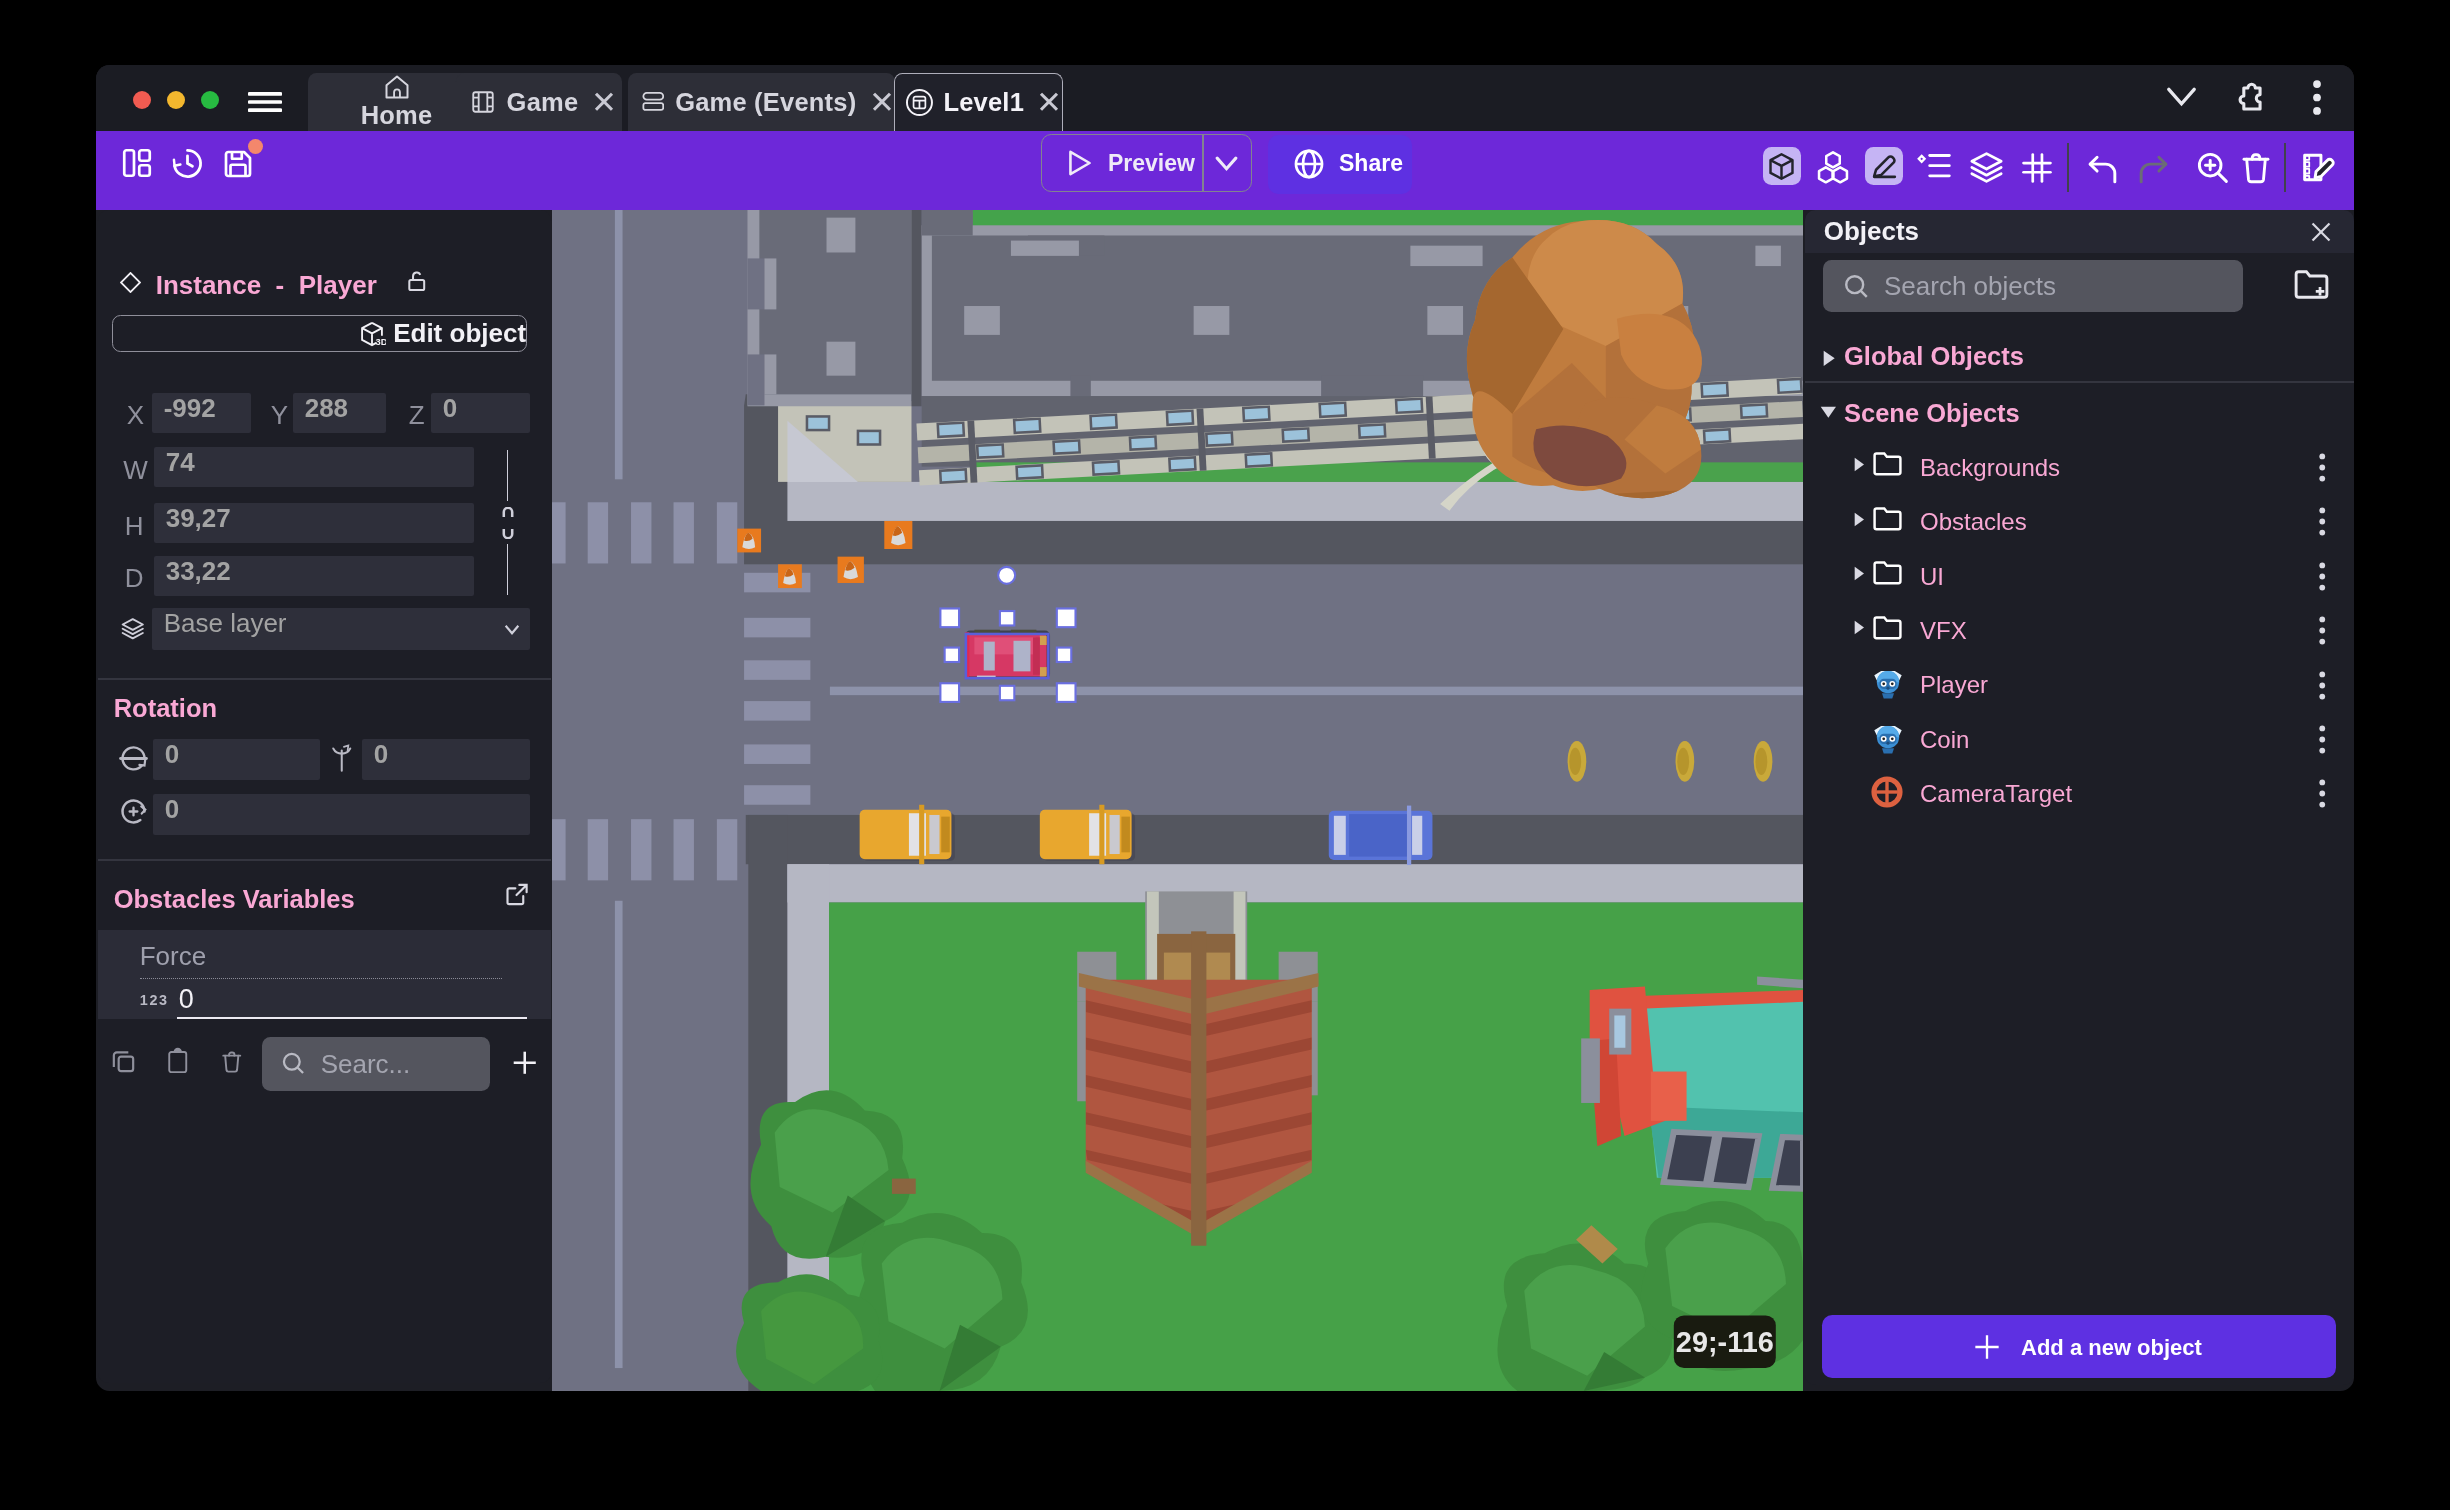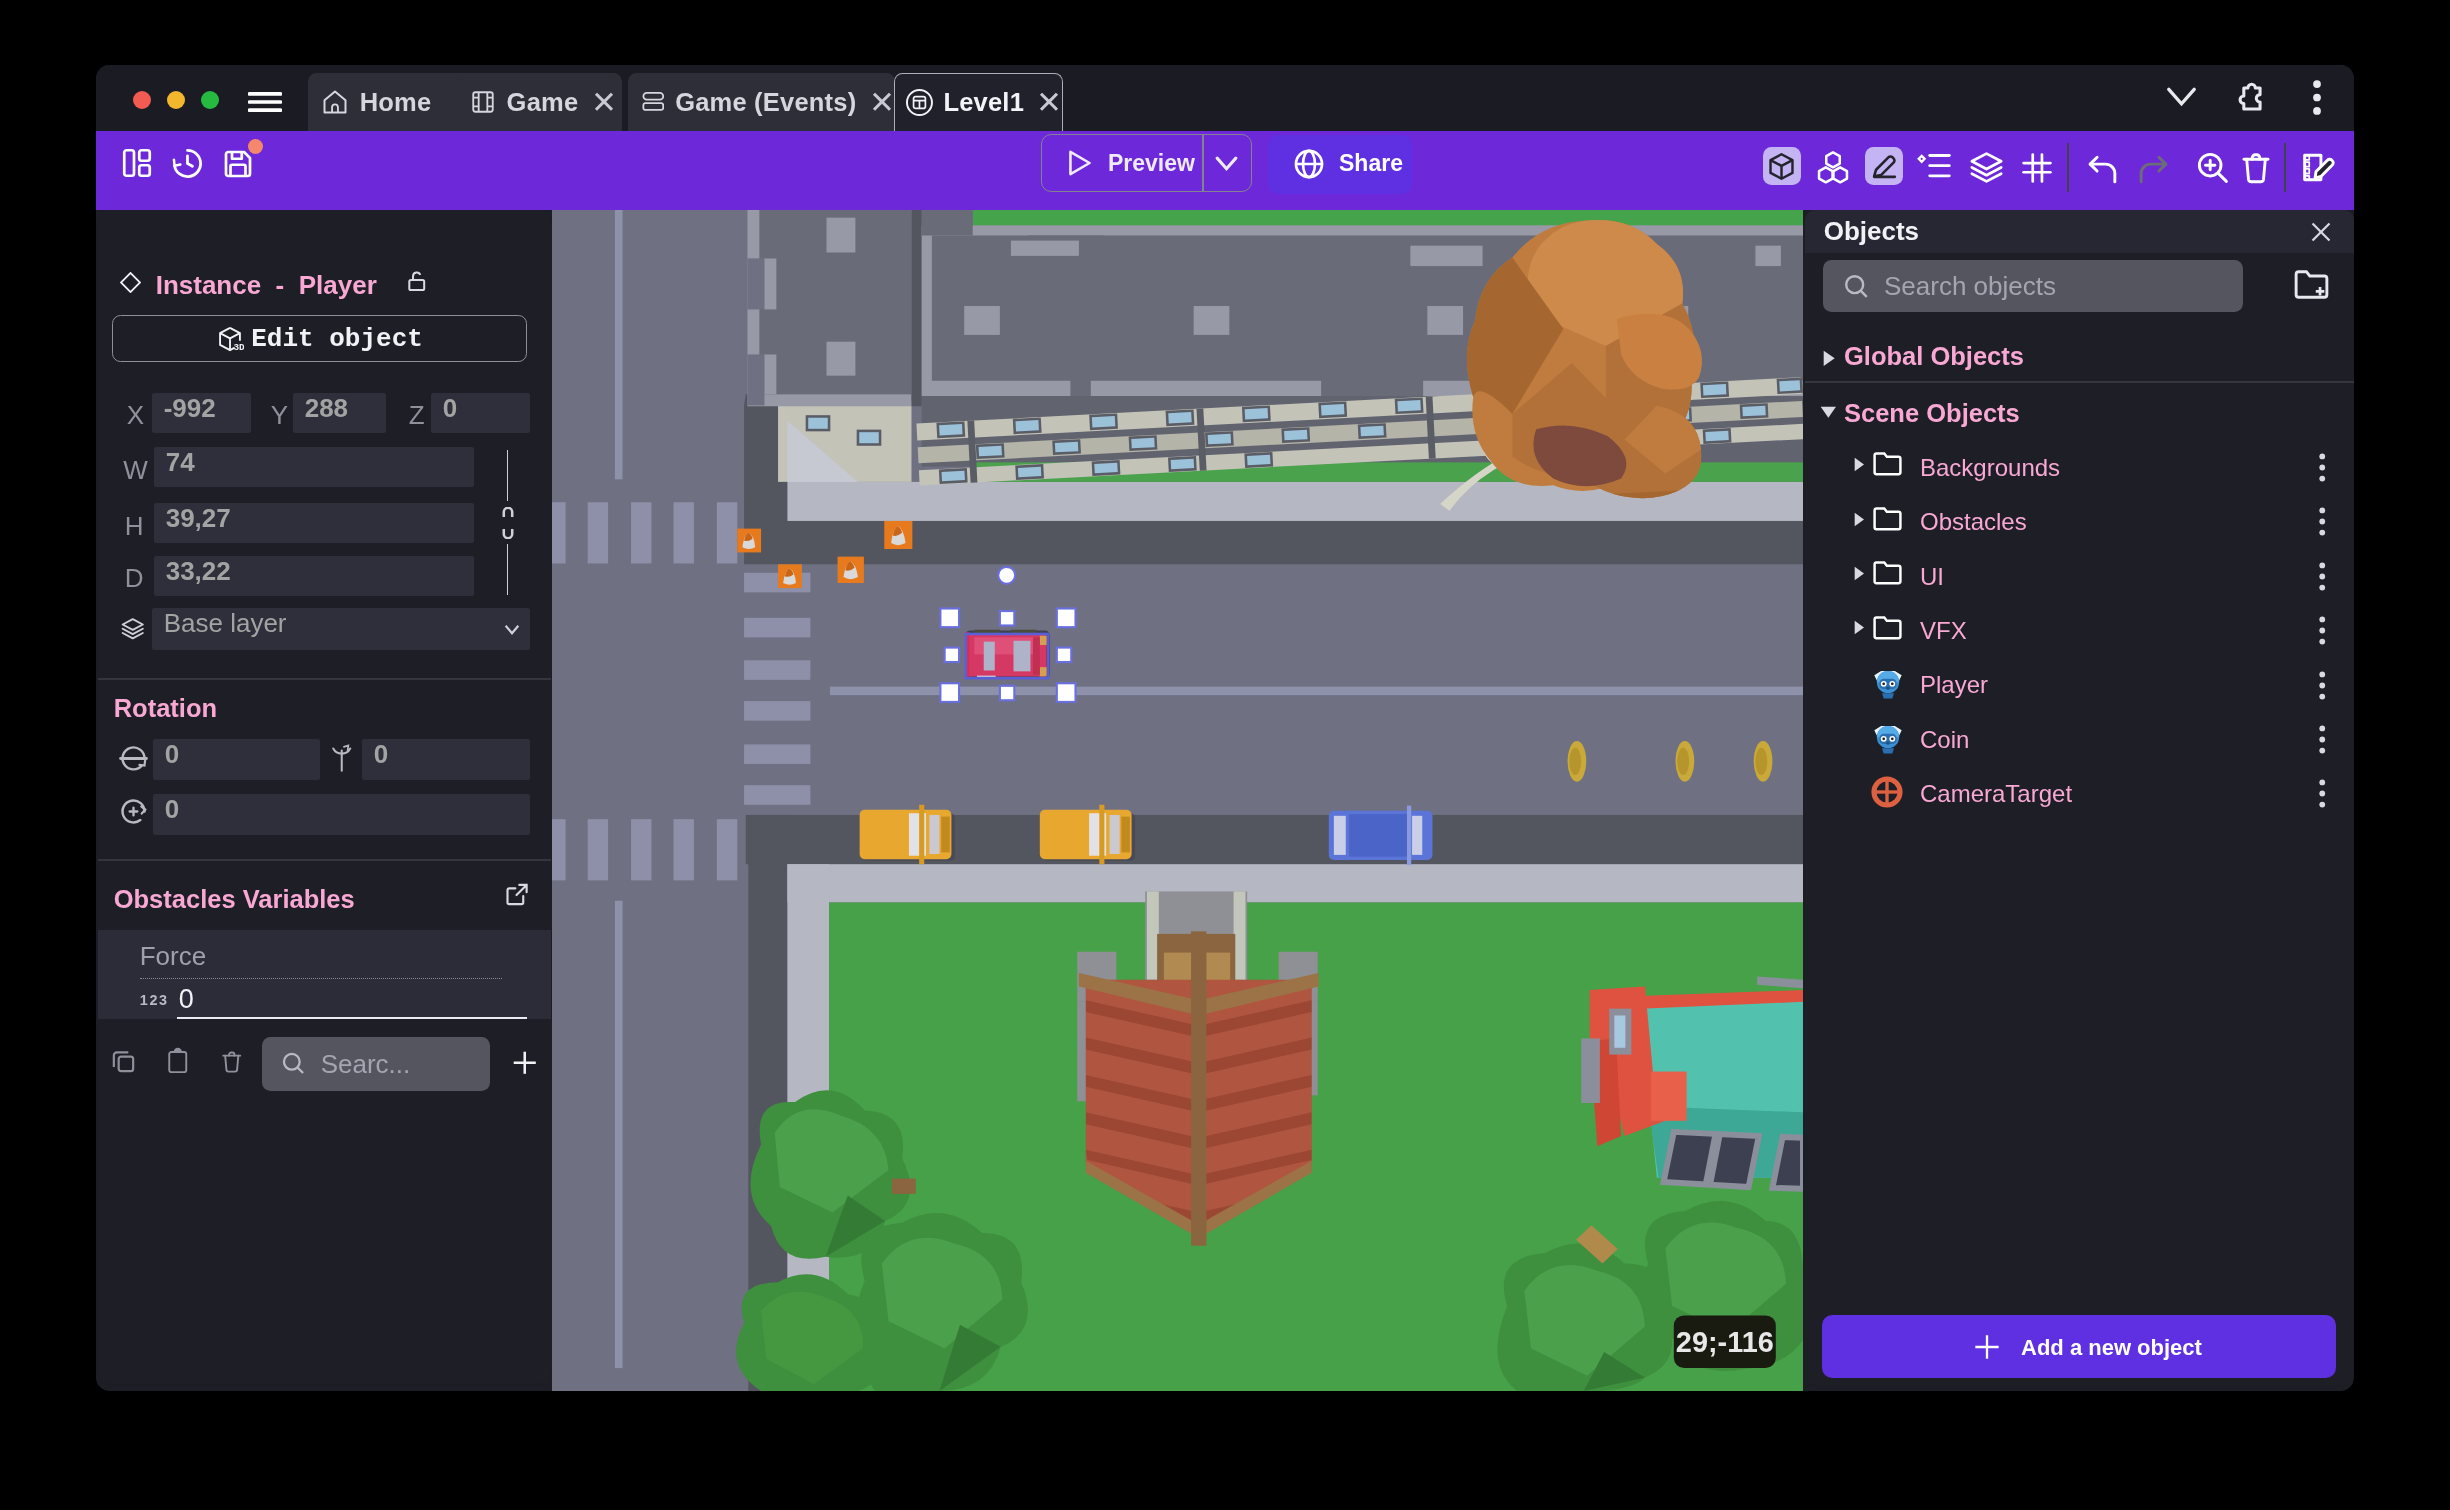--- a/index.html
+++ b/index.html
@@ -36,21 +36,21 @@
     <div class="tl" style="left:71px;background:#f3b72e;"></div>
     <div class="tl" style="left:105px;background:#27ba41;"></div>
     <svg style="position:absolute;left:152px;top:25.5px" width="34" height="22" viewBox="0 0 46 28">
         <g stroke="#ffffff" stroke-width="5" stroke-linecap="round">
           <line x1="2" y1="3" x2="44" y2="3"></line>
           <line x1="2" y1="14" x2="44" y2="14"></line>
           <line x1="2" y1="25" x2="44" y2="25"></line>
         </g>
       </svg>
 
-    <div class="tab" style="left:212px;width:166px;">
+    <div class="tab" style="left:212px;width:166px;flex-direction:column;">
       <svg style="margin-left:12.7px" width="28" height="28" viewBox="0 0 24 24" fill="none" stroke="#d6d6de" stroke-width="1.7" stroke-linejoin="round">
           <path d="M3 10.5 12 3l9 7.5V21H3z"></path>
           <path d="M9.5 21v-4.5a2.5 2.5 0 0 1 5 0V21" stroke-width="1.6"></path>
         </svg>
       <span class="lbl" style="margin-left:11px">Home</span>
     </div>
 
     <div class="tab" style="left:360px;width:166px;">
       <svg style="margin-left:13.6px" width="26" height="26" viewBox="0 0 24 24" fill="none" stroke="#d6d6de" stroke-width="1.7">
           <rect x="3" y="3" width="18" height="18" rx="2"></rect>
@@ -496,21 +496,21 @@
   </svg>
   <div class="panel" id="leftPanel">
     <svg style="position:absolute;left:22px;top:62px" width="21" height="21" viewBox="0 0 25 25" fill="none" stroke="#f2f1f6" stroke-width="2.2">
         <rect x="4.5" y="4.5" width="16" height="16" transform="rotate(45 12.5 12.5)"></rect>
       </svg>
     <span class="txt bold" style="left:58px;top:60px;">Instance&nbsp;&nbsp;-&nbsp;&nbsp;Player</span>
     <svg style="position:absolute;left:306px;top:58px" width="25.5" height="27" viewBox="0 0 24 24" fill="none" stroke="#d9d9e2" stroke-width="1.9">
         <rect x="5" y="10.5" width="14" height="9.5" rx="1.5"></rect>
         <path d="M8.5 10.5V7a3.5 3.5 0 0 1 6.8-1.2"></path>
       </svg>
-    <div style="position:absolute;left:14.4px;top:105px;width:415px;height:47px;border:1.7px solid #8f8f9a;border-radius:8.5px;display:flex;align-items:center;justify-content:center;font-family:Liberation Mono, monospace;">
+    <div style="position:absolute;left:14.4px;top:105px;width:415px;height:37px;border:1.7px solid #8f8f9a;border-radius:8.5px;display:flex;align-items:center;justify-content:flex-end;">
       <svg width="28" height="28" viewBox="0 0 24 24" fill="none" stroke="#f2f1f6" stroke-width="1.6">
           <path d="M12 2.5 20.5 7v6.5M12 2.5 3.5 7v10L12 21.5l4-2.1"></path>
           <path d="M3.5 7 12 11.5l8.5-4.5M12 11.5v10"></path>
           <text x="15" y="21" fill="#f2f1f6" stroke="none" font-size="8" font-weight="bold">3D</text>
         </svg>
       <span class="bold" style="color:#f2f1f6;font-size:26px;margin-left:7px;">Edit object</span>
     </div>
     <span class="lab" style="left:29px;top:190px;">X</span>
     <div class="inp" style="left:54px;top:183px;width:99px;height:40px;"><span style="margin:5.1px 0 0 12px;font-weight:700;">-992</span></div>
     <span class="lab" style="left:173px;top:190px;">Y</span>

